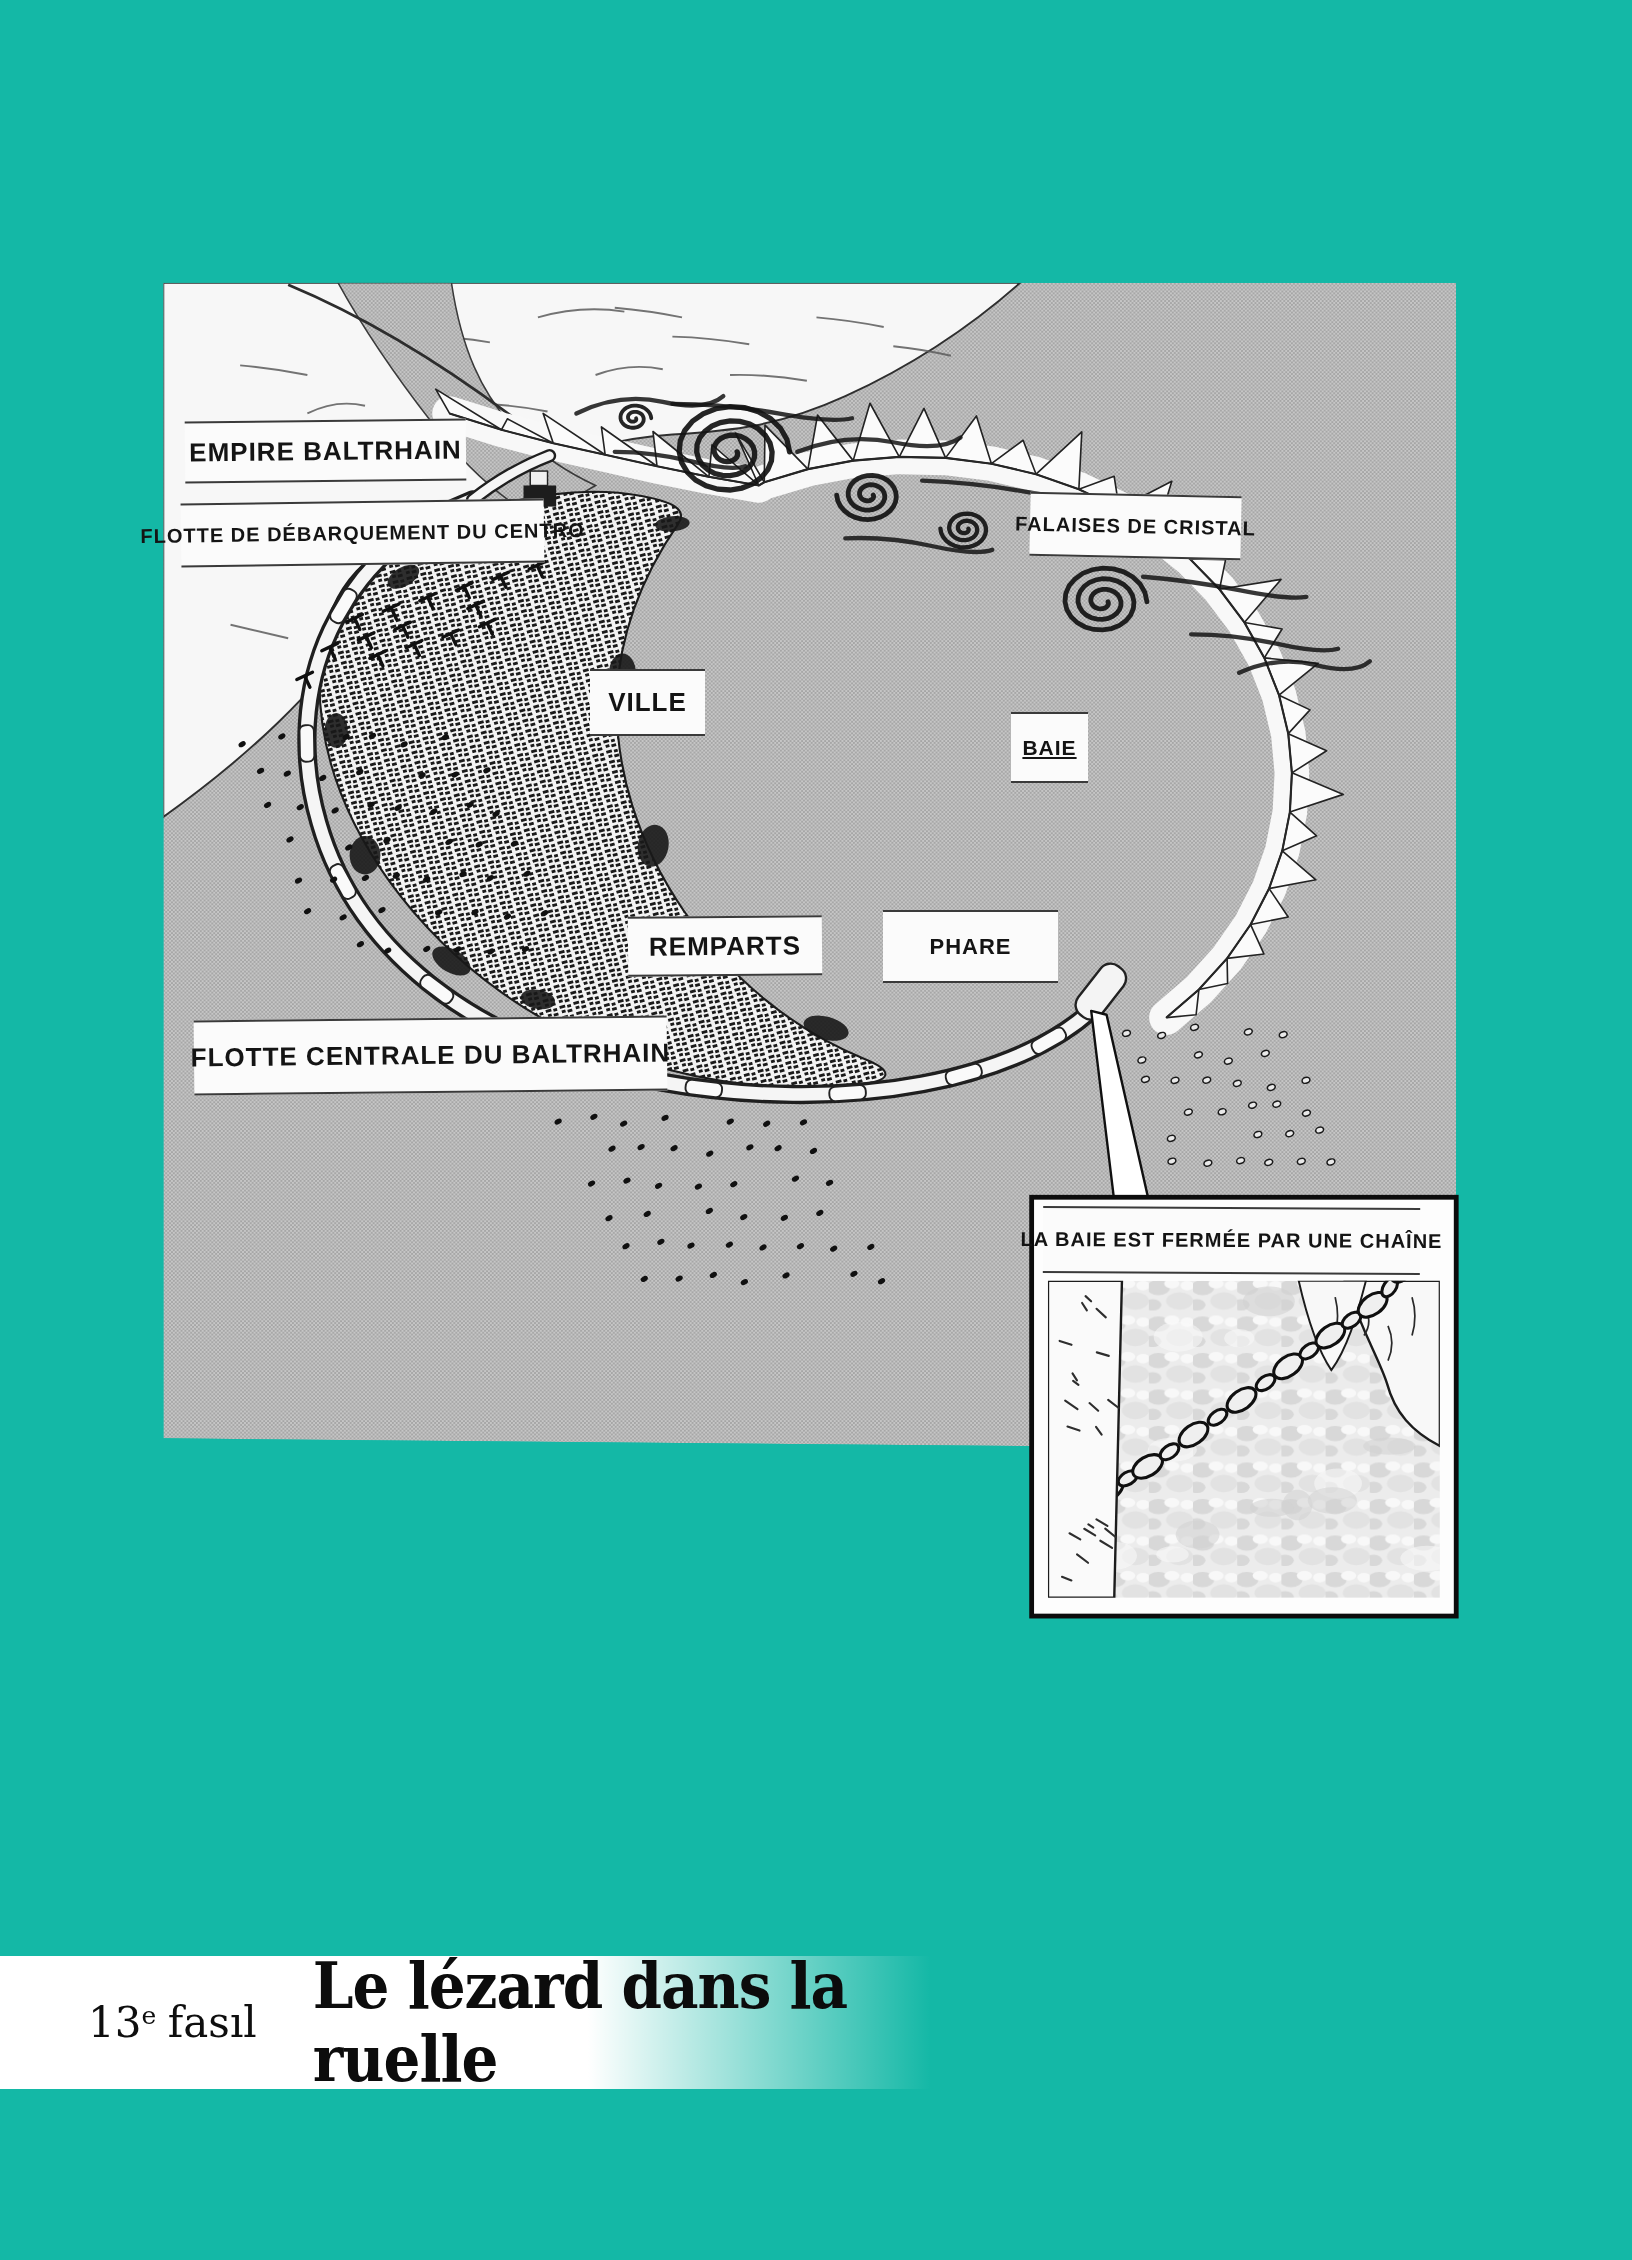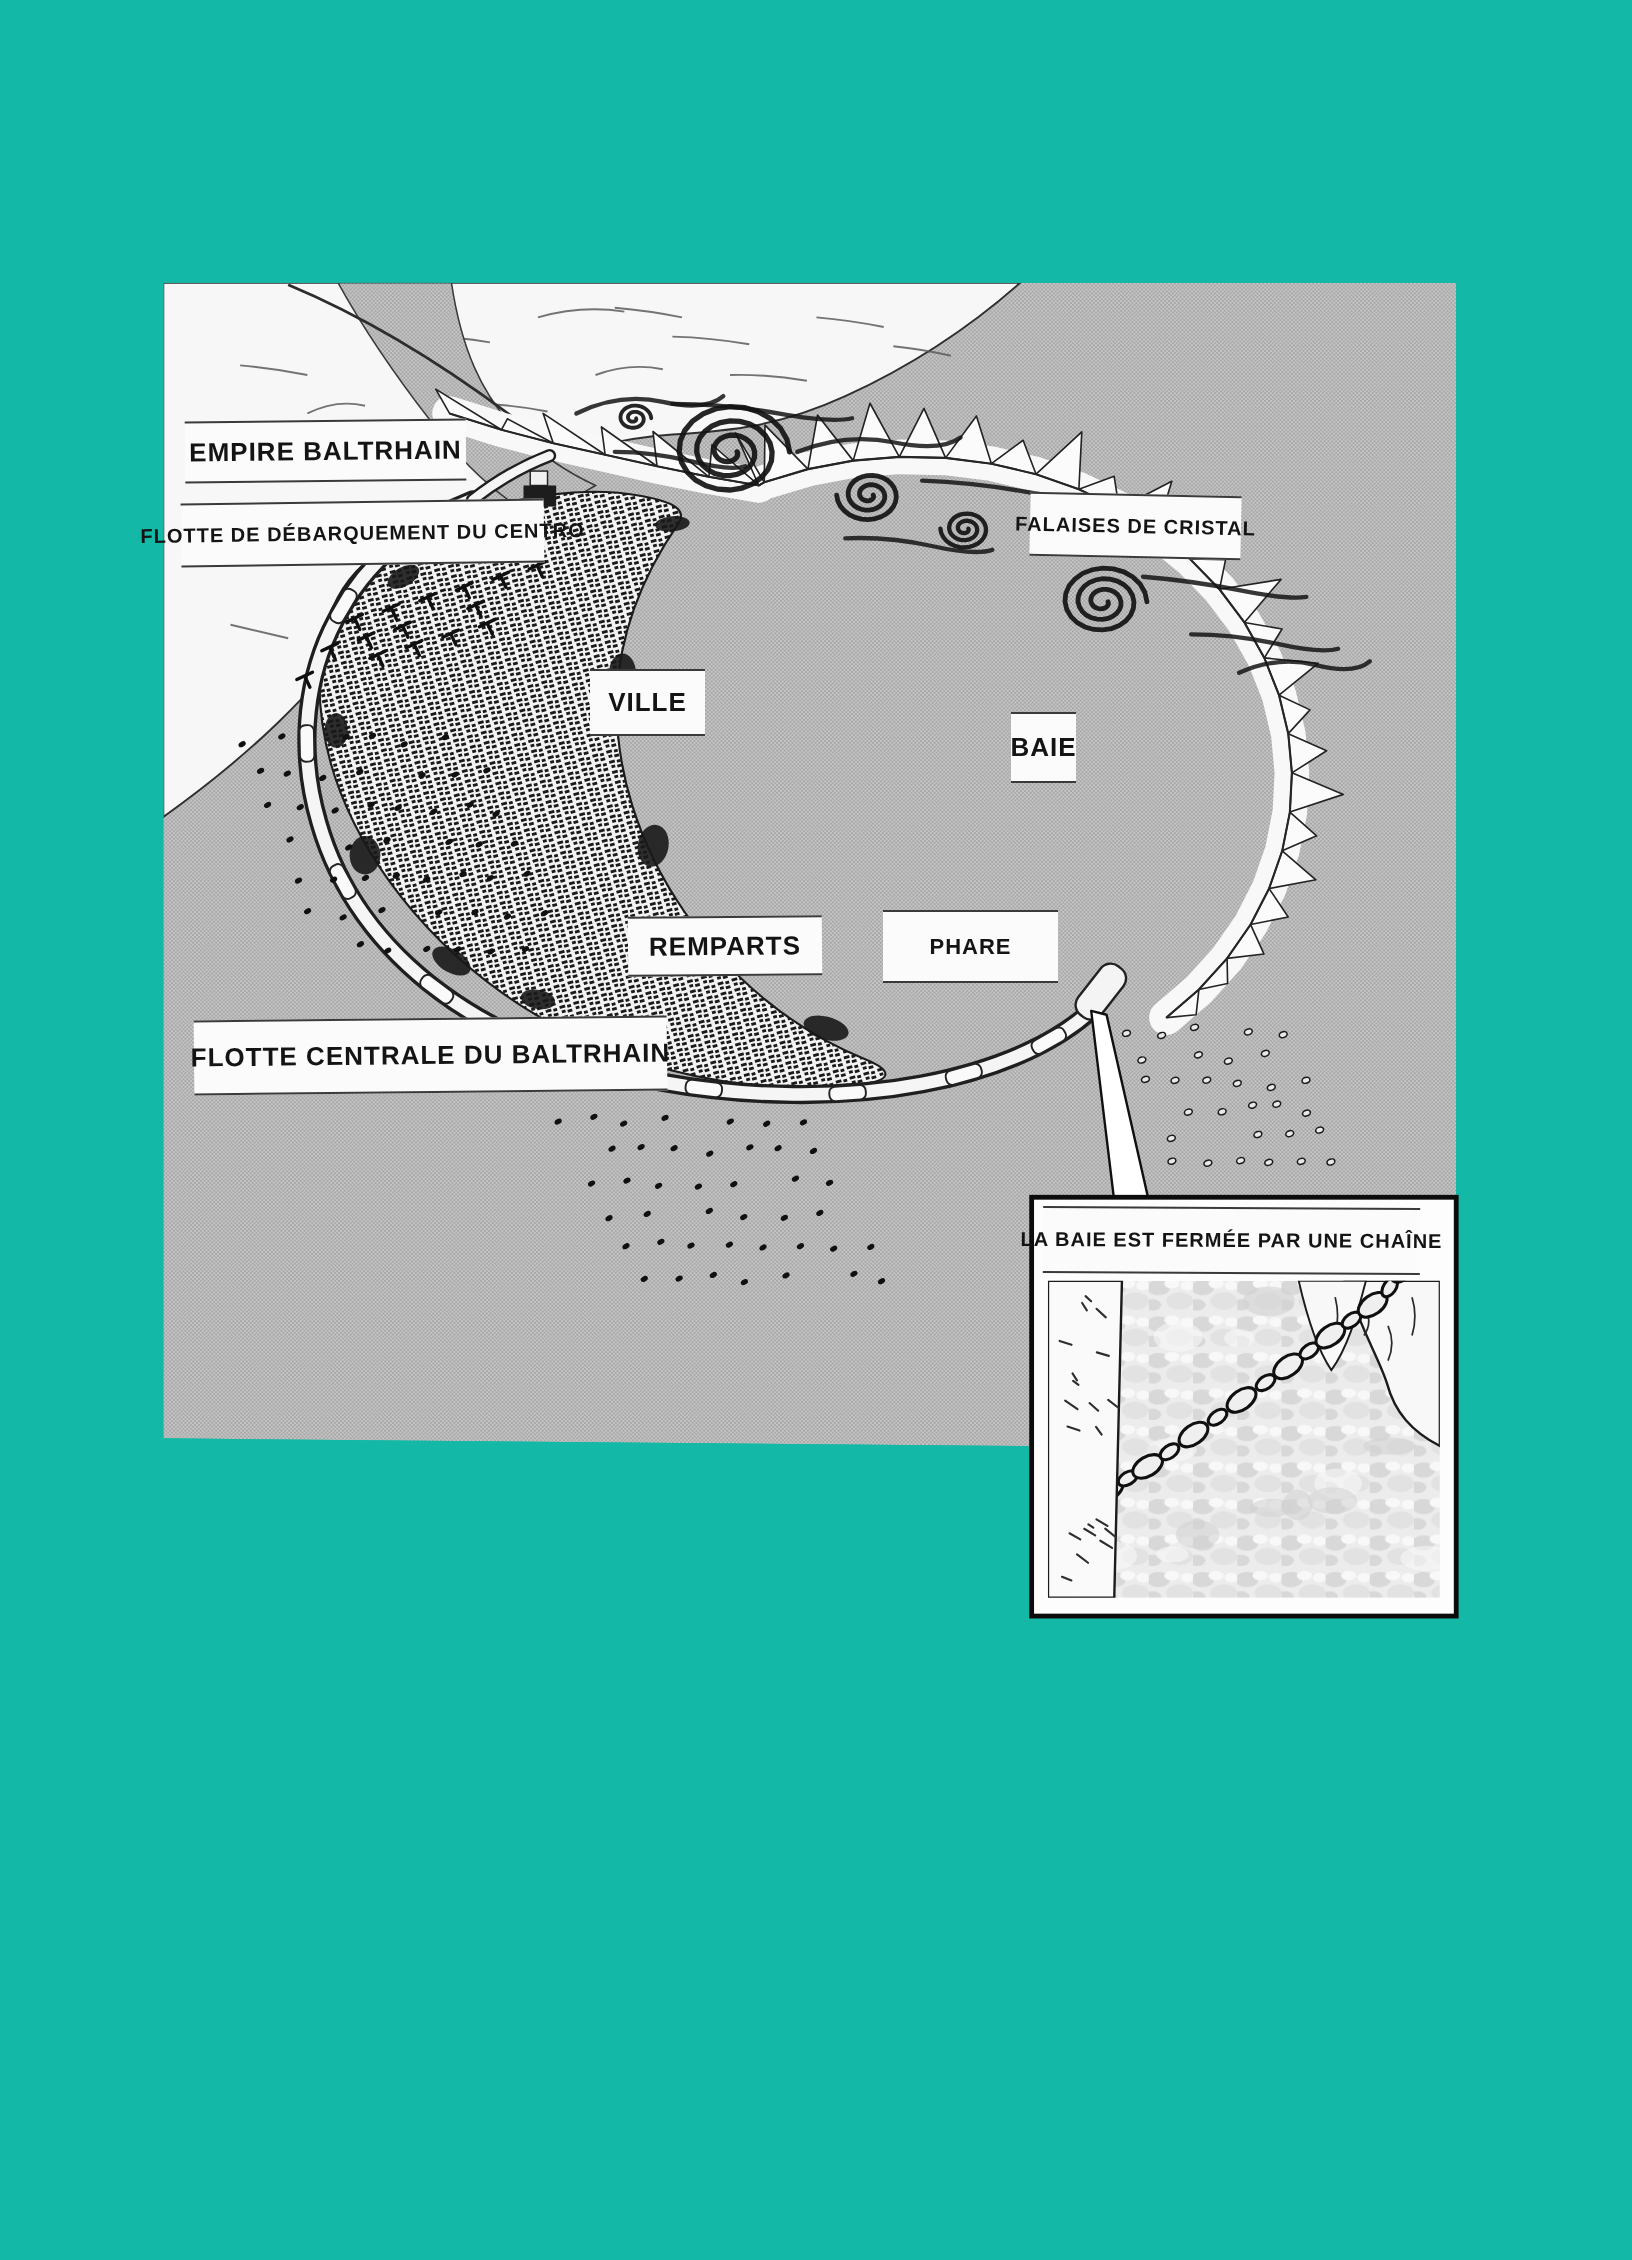--- a/index.html
+++ b/index.html
@@ -374,24 +374,28 @@
     </svg>
 
   <div class="map-label" style="left:185px;top:420px;width:281px;height:58px;font-size:26px;transform:rotate(-0.6deg);">EMPIRE BALTRHAIN</div>
 
   <div class="map-label" style="left:181px;top:501px;width:363px;height:60px;font-size:20px;transform:rotate(-0.8deg);">FLOTTE DE DÉBARQUEMENT DU CENTRO</div>
 
   <div class="map-label" style="left:1030px;top:494px;width:211px;height:60px;font-size:20px;transform:rotate(1.2deg);">FALAISES DE CRISTAL</div>
 
   <div class="map-label" style="left:590px;top:669px;width:115px;height:63px;font-size:26px;text-align:center;">VILLE</div>
 
-  <div class="map-label" style="left:1011px;top:712px;width:65px;height:67px;font-size:26px;">BAIE</div>
+  <div class="map-label" style="left:1011px;top:712px;width:77px;height:67px;font-size:21px;text-decoration:underline;">BAIE</div>
 
   <div class="map-label" style="left:628px;top:916px;width:194px;height:56px;font-size:26px;transform:rotate(-0.5deg);">REMPARTS</div>
 
   <div class="map-label" style="left:883px;top:910px;width:175px;height:69px;font-size:22px;">PHARE</div>
 
   <div class="map-label" style="left:194px;top:1018px;width:473px;height:71px;font-size:26px;transform:rotate(-0.6deg);">FLOTTE CENTRALE DU BALTRHAIN</div>
 
   <div class="map-label" style="left:1043px;top:1207px;width:377px;height:63px;font-size:20px;transform:rotate(0.3deg);">LA BAIE EST FERMÉE PAR UNE CHAÎNE</div>
 
+  <div class="footer-band">
+    <span class="chapter"><span>13</span><span class="sup">e</span><span class="word">fasıl</span></span>
+    <span class="book-title">Le lézard dans la ruelle</span>
+  </div>
 </div>
 
 
 </body></html>

